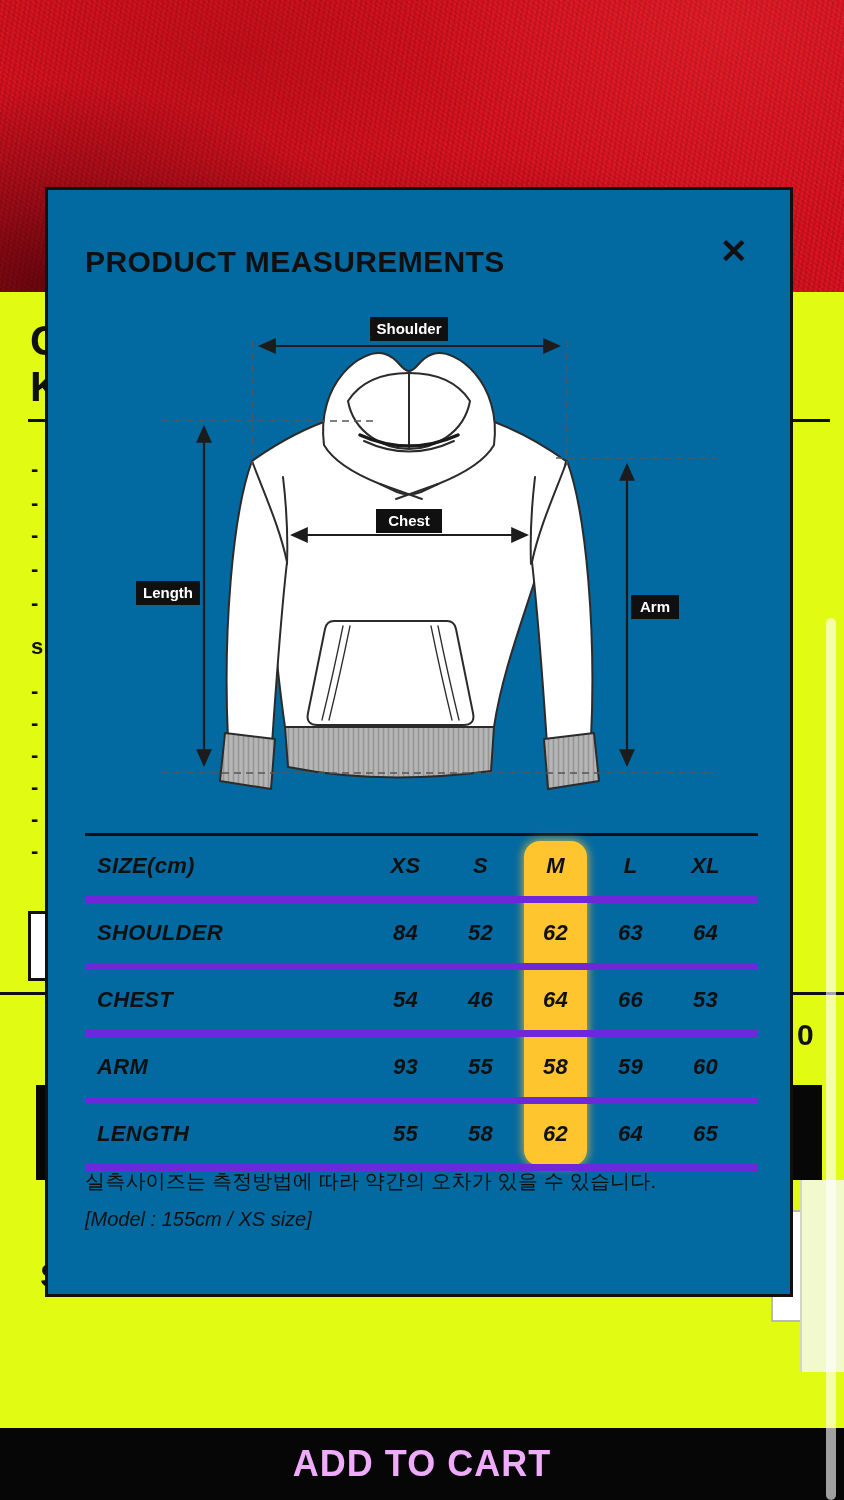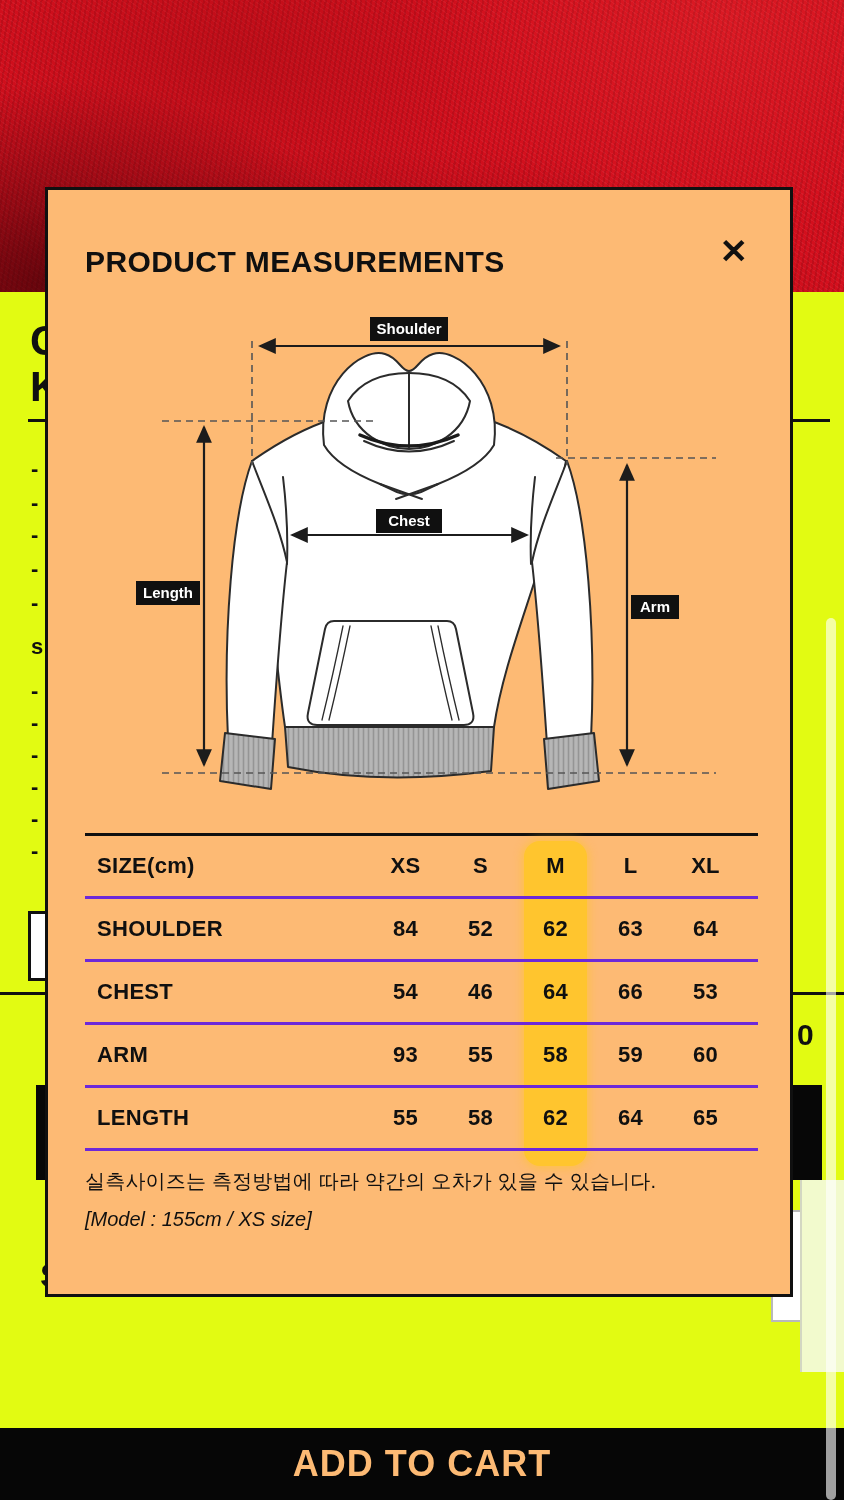--- a/index.html
+++ b/index.html
@@ -22,30 +22,30 @@
   .white-btn-frag{position:absolute;left:28px;top:911px;width:58px;height:70px;background:#fff;border:3px solid #101010;box-sizing:border-box;}
   .price-frag{position:absolute;left:797px;top:1018px;font-size:30px;font-weight:bold;}
   .black-btn-frag{position:absolute;left:36px;top:1085px;width:786px;height:95px;background:#070707;}
   .shipping-frag{position:absolute;left:40px;top:1256px;font-size:34px;font-weight:bold;display:flex;align-items:center;gap:10px;letter-spacing:.5px;}
   .shipping-frag .circle-plus{font-size:31px;font-weight:normal;}
   .whitebox-a{position:absolute;left:771px;top:1210px;width:80px;height:112px;background:#fff;border:2px solid #b9b9b9;box-sizing:border-box;}
   .pale-panel{position:absolute;left:800px;top:1180px;width:60px;height:192px;background:#F2FACD;border-left:2px solid rgba(185,185,185,.55);box-sizing:border-box;}
   .scrollbar{position:absolute;left:826px;top:618px;width:10px;height:882px;background:rgba(255,255,255,.62);border-radius:6px;z-index:30;}
   .cart-bar{position:absolute;left:0;top:1428px;width:844px;height:72px;background:#060606;
             display:flex;align-items:center;justify-content:center;z-index:25;}
-  .cart-bar span{color:#fdba74;font-size:36px;font-weight:bold;letter-spacing:1px;}
+  .cart-bar span{color:#f0abfc;font-size:36px;font-weight:bold;letter-spacing:1px;}
   
-  .modal{position:absolute;left:45px;top:187px;width:748px;height:1110px;background:#fdba74;
+  .modal{position:absolute;left:45px;top:187px;width:748px;height:1110px;background:#0369a1;
          border:3px solid #101010;box-sizing:border-box;z-index:10;padding-left:41px;}
   .modal-title{position:absolute;left:37px;top:55px;font-size:30px;font-weight:bold;letter-spacing:.4px;}
   .modal-close{position:absolute;right:42px;top:44px;font-size:34px;font-weight:bold;line-height:1;cursor:pointer;}
   .diagram{position:absolute;left:38px;top:125px;width:660px;height:480px;}
   
   .table{position:absolute;left:37px;top:643px;width:673px;border-top:3px solid #101010;}
-  .trow{position:relative;z-index:1;display:flex;align-items:center;height:60px;border-bottom:3px solid #6d28d9;}
+  .trow{position:relative;z-index:1;display:flex;align-items:center;height:60px;border-bottom:7px solid #6d28d9;font-style:italic;}
   .c{font-size:22px;font-weight:bold;letter-spacing:.3px;}
   .c0{width:283px;padding-left:12px;box-sizing:border-box;text-align:left;}
   .cv{width:75px;text-align:center;}
   .hl-band{position:absolute;left:439px;top:5px;width:63px;height:325px;background:#FFC52E;
            border-radius:16px;box-shadow:0 0 10px 1px rgba(255,197,46,.75);z-index:0;}
   .note-ko{position:absolute;left:37px;top:978px;font-size:20px;letter-spacing:.2px;}
   .note-model{position:absolute;left:37px;top:1018px;font-size:20px;font-style:italic;}
 </style>
 </head>
 <body>

